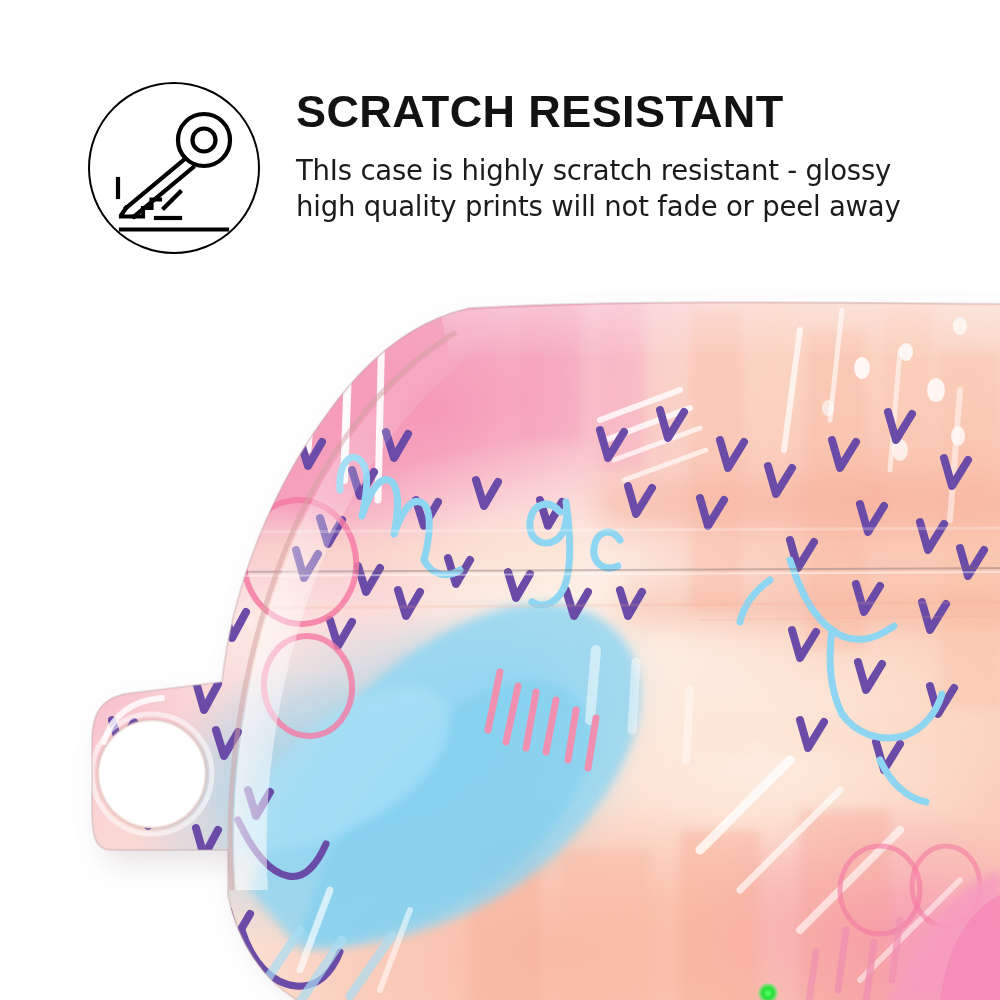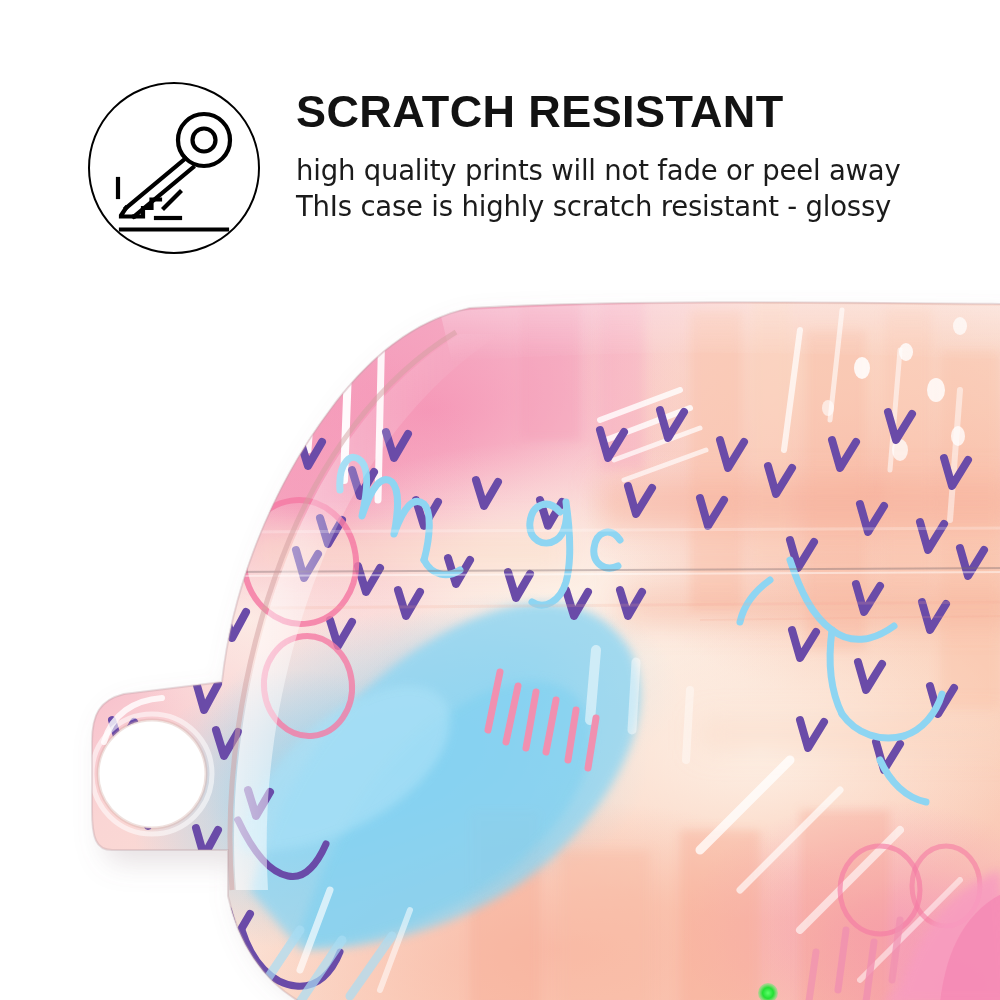--- a/index.html
+++ b/index.html
@@ -112,22 +112,22 @@
           <line x1="30" y1="97" x2="30" y2="115"></line>
           <line x1="68" y1="136" x2="92" y2="136"></line>
           <line x1="76" y1="126" x2="92" y2="110"></line>
         </g>
       </svg>
     </div>
 
     <div class="feature-text">
       <div class="feature-title">SCRATCH RESISTANT</div>
       <div class="feature-desc">
+        <span>ThIs case is highly scratch resistant - glossy</span>
         <span>high quality prints will not fade or peel away</span>
-        <span>ThIs case is highly scratch resistant - glossy</span>
       </div>
     </div>
   </div>
 
   <div class="product-area">
     <svg class="product-svg" viewBox="0 0 1000 710">
       <defs>
 
         <clipPath id="caseClip">
           <path d="M 470,18

